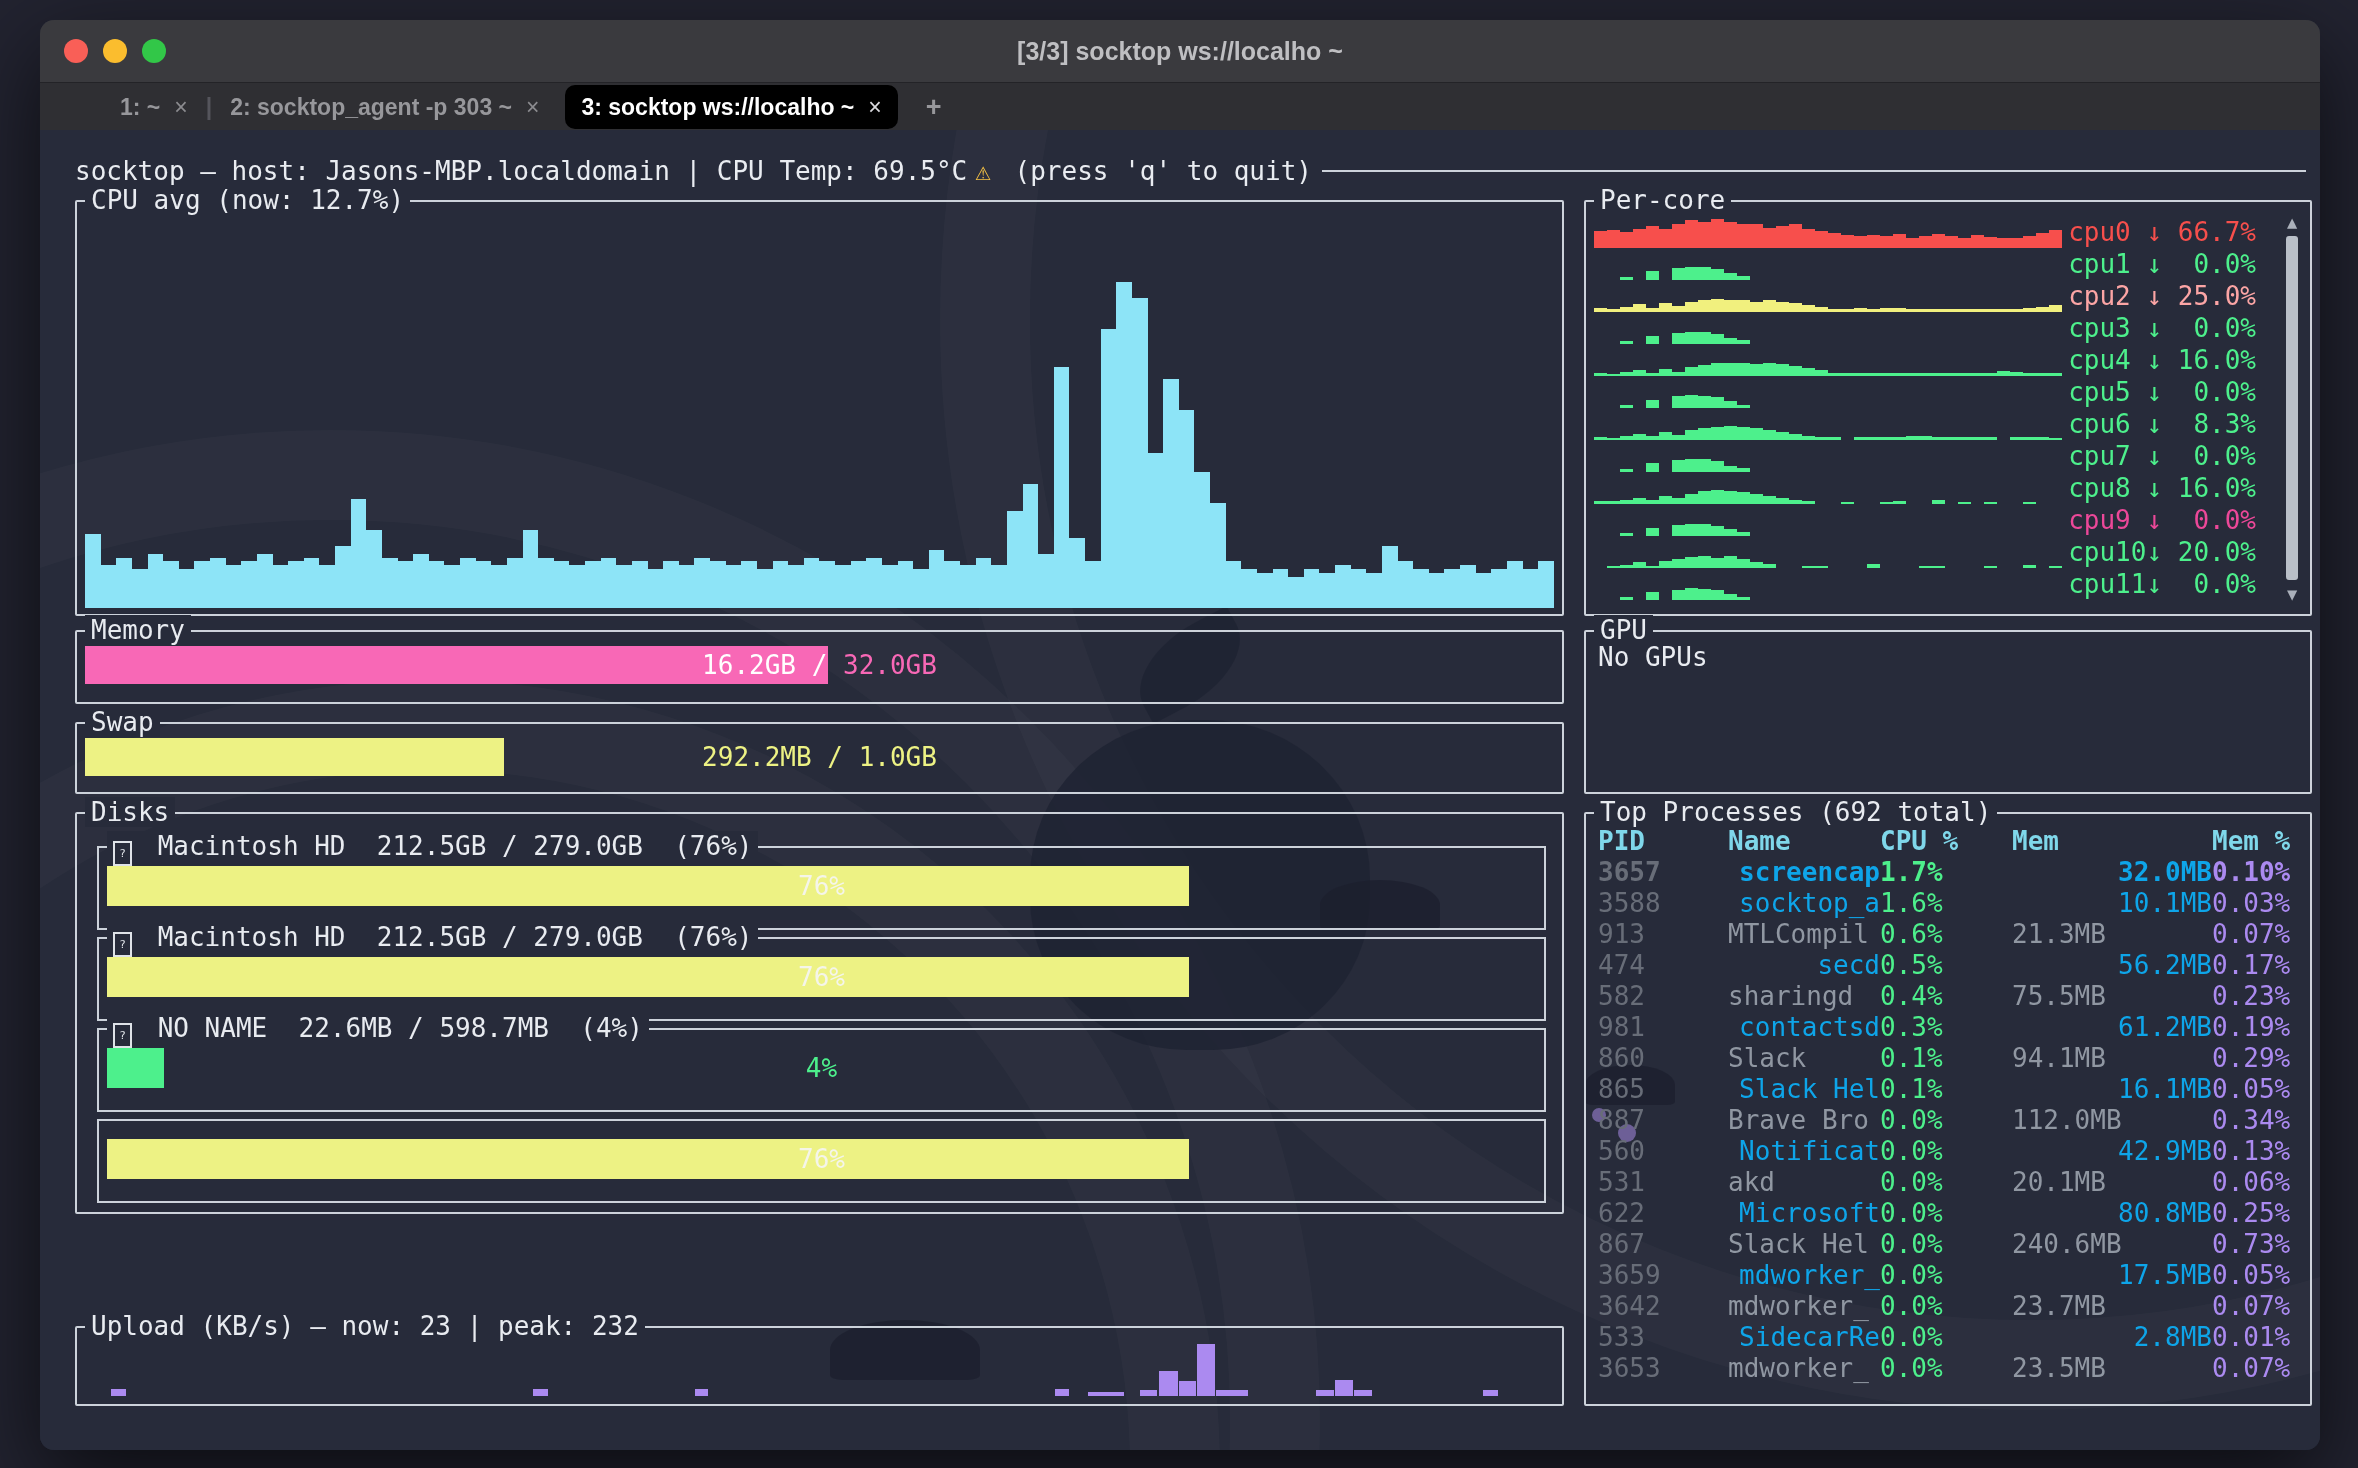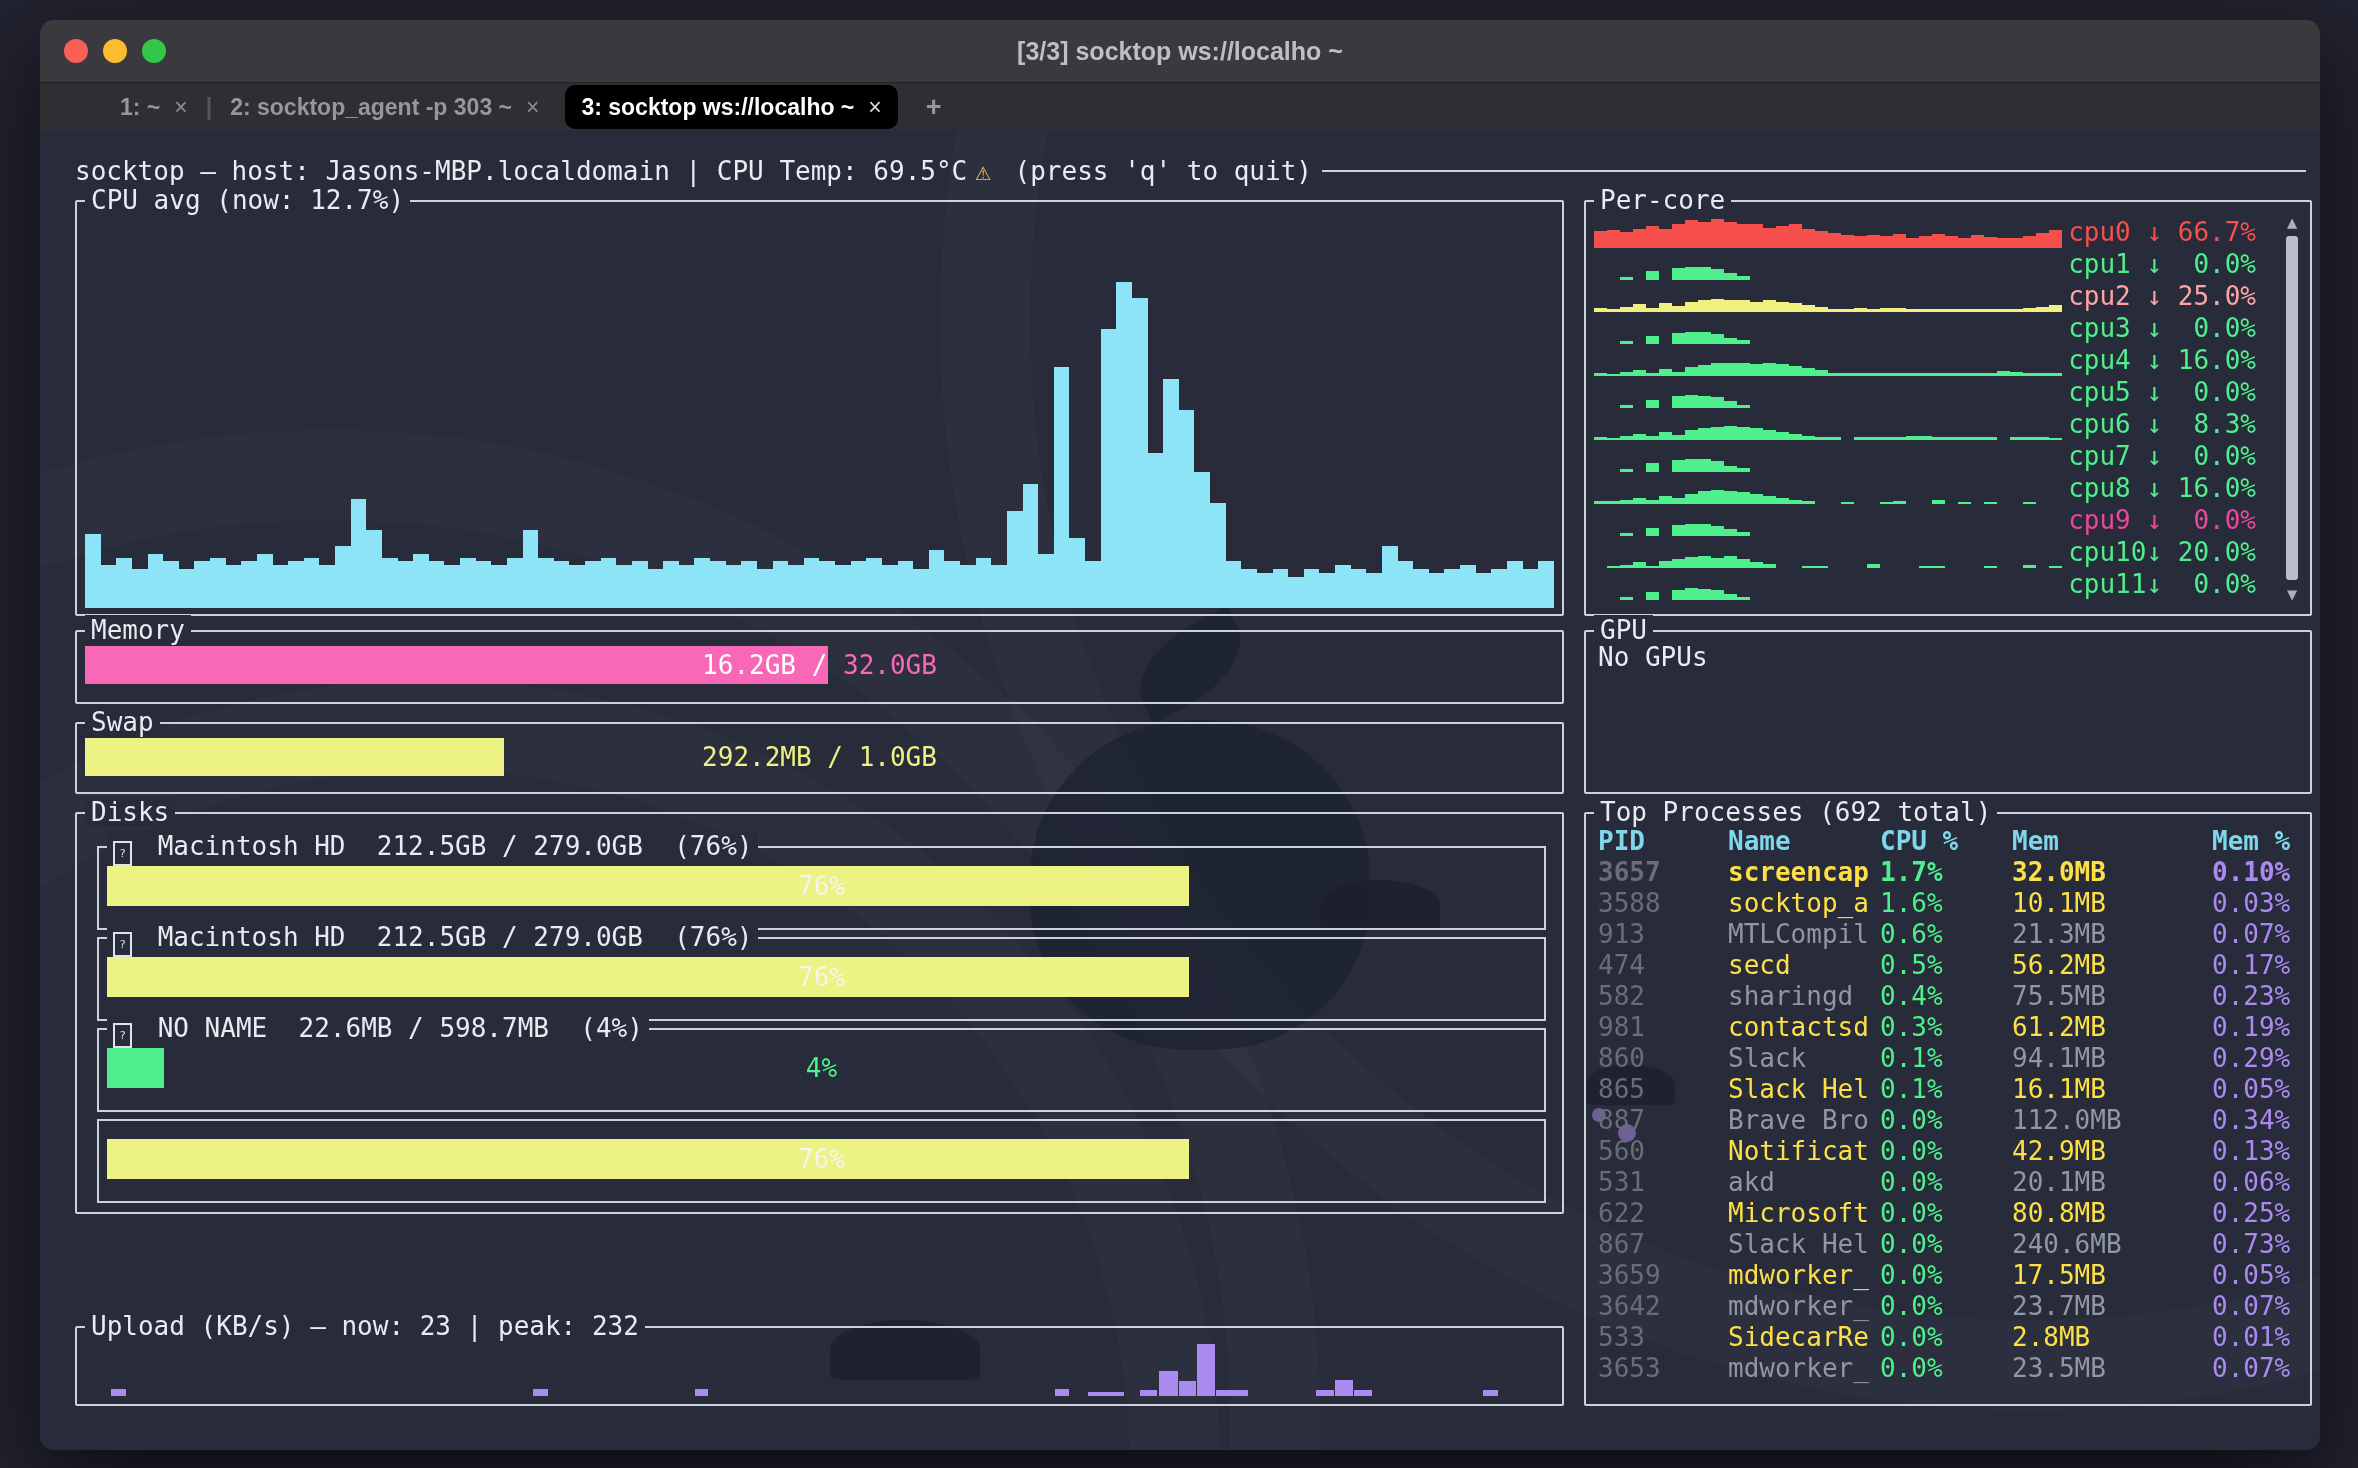--- a/index.html
+++ b/index.html
@@ -64,21 +64,21 @@
         border:2px solid #dfe3e8;font-size:11px;margin-right:10px;transform:translateY(2px);color:#dfe3e8;}
   
   .gpu-text{position:absolute;left:12px;top:10px;}
   
   .prow{display:grid;grid-template-columns:130px 152px 132px 200px 1fr;padding-left:12px;line-height:31px;white-space:pre;}
   .proc-table{position:absolute;left:0;right:0;top:12px;}
   .c-head{color:#7fd7ea;font-weight:bold;}
   .c-pid{color:#686d78;}
   .c-cpu{color:#4df08c;}
   .c-memp{color:#ab8af0;}
-  .bright{color:#fde047;}
+  .bright{color:#0ea5e9;text-align:right;}
   .dim{color:#9097a2;}
   .boldrow{font-weight:bold;}
   
   .net-area{position:absolute;left:8px;right:8px;top:12px;bottom:8px;}
   .net-area b{position:absolute;bottom:0;display:block;}
 </style>
 </head>
 <body>
 
 <div class="screen">

